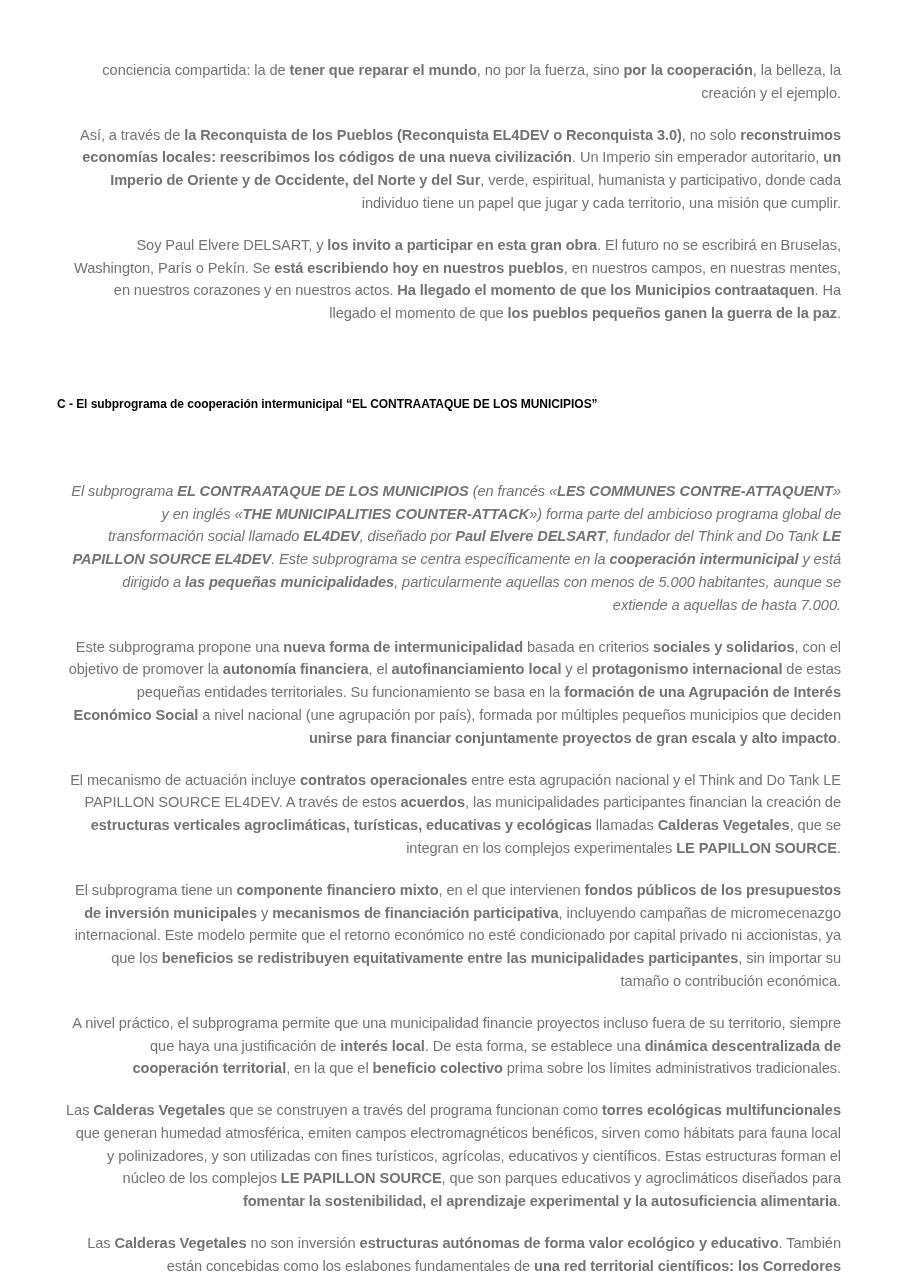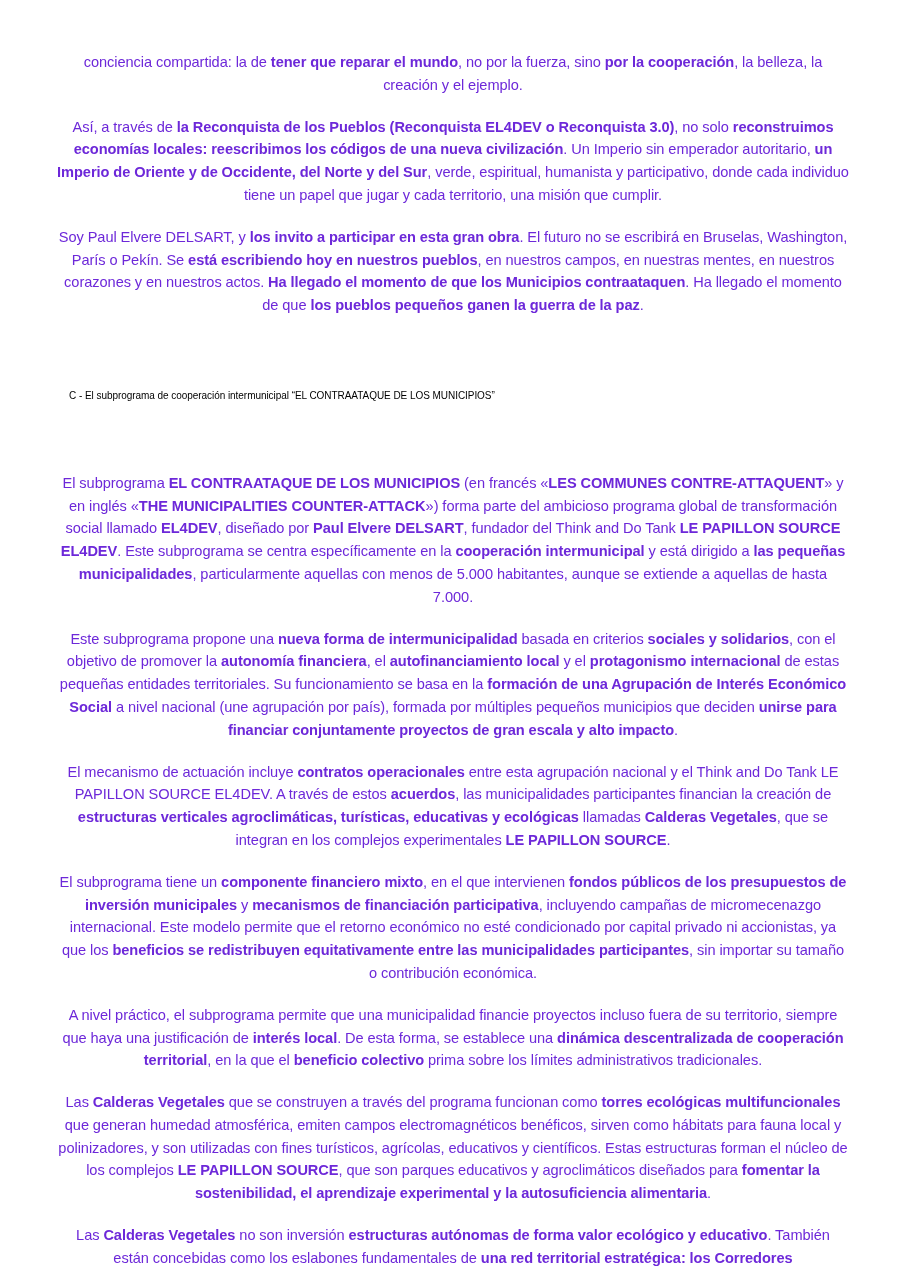--- a/index.html
+++ b/index.html
@@ -24,54 +24,54 @@
     padding: 0;
     overflow: hidden;
   }
   .content {
     position: absolute;
     left: 57px;
     top: 51px;
     width: 792px;
   }
   p.para {
-    margin: 0;
+    margin: 8px;
     font-size: 14.6px;
     line-height: 22.8px;
-    text-align: center;
-    color: #6d28d9;
+    text-align: right;
+    color: #737373;
     word-spacing: -0.1px;
     letter-spacing: -0.05px;
   }
   p.para + p.para {
     margin-top: 19px;
   }
   .para b {
     font-weight: bold;
   }
   h2.section-heading {
-    margin: 12px;
-    font-size: 10px;
+    margin: 0;
+    font-size: 12px;
     line-height: 22.8px;
-    font-weight: normal;
+    font-weight: bold;
     letter-spacing: -0.05px;
   }
   .gap-before-heading { margin-top: 68px !important; }
-  .gap-after-heading  { margin-top: 64px !important; }
+  .gap-after-heading  { margin-top: 64px !important; font-style: italic; }
 </style>
 </head>
 <body>
 
 <div class="page">
   <div class="content" id="doc-body">
       <p class="para"><span>conciencia compartida: la de </span><b>tener que reparar el mundo</b><span>, no por la fuerza, sino </span><b>por la cooperación</b><span>, la belleza, la creación y el ejemplo.</span></p>
       <p class="para"><span>Así, a través de </span><b>la Reconquista de los Pueblos (Reconquista EL4DEV o Reconquista 3.0)</b><span>, no solo </span><b>reconstruimos economías locales: reescribimos los códigos de una nueva civilización</b><span>. Un Imperio sin emperador autoritario, </span><b>un Imperio de Oriente y de Occidente, del Norte y del Sur</b><span>, verde, espiritual, humanista y participativo, donde cada individuo tiene un papel que jugar y cada territorio, una misión que cumplir.</span></p>
       <p class="para"><span>Soy Paul Elvere DELSART, y </span><b>los invito a participar en esta gran obra</b><span>. El futuro no se escribirá en Bruselas, Washington, París o Pekín. Se </span><b>está escribiendo hoy en nuestros pueblos</b><span>, en nuestros campos, en nuestras mentes, en nuestros corazones y en nuestros actos. </span><b>Ha llegado el momento de que los Municipios contraataquen</b><span>. Ha llegado el momento de que </span><b>los pueblos pequeños ganen la guerra de la paz</b><span>.</span></p>
       <h2 class="section-heading gap-before-heading">C - El subprograma de cooperación intermunicipal “EL CONTRAATAQUE DE LOS MUNICIPIOS”</h2>
       <p class="para gap-after-heading"><span>El subprograma </span><b>EL CONTRAATAQUE DE LOS MUNICIPIOS</b><span> (en francés «</span><b>LES COMMUNES CONTRE-ATTAQUENT</b><span>» y en inglés «</span><b>THE MUNICIPALITIES COUNTER-ATTACK</b><span>») forma parte del ambicioso programa global de transformación social llamado </span><b>EL4DEV</b><span>, diseñado por </span><b>Paul Elvere DELSART</b><span>, fundador del Think and Do Tank </span><b>LE PAPILLON SOURCE EL4DEV</b><span>. Este subprograma se centra específicamente en la </span><b>cooperación intermunicipal</b><span> y está dirigido a </span><b>las pequeñas municipalidades</b><span>, particularmente aquellas con menos de 5.000 habitantes, aunque se extiende a aquellas de hasta 7.000.</span></p>
       <p class="para"><span>Este subprograma propone una </span><b>nueva forma de intermunicipalidad</b><span> basada en criterios </span><b>sociales y solidarios</b><span>, con el objetivo de promover la </span><b>autonomía financiera</b><span>, el </span><b>autofinanciamiento local</b><span> y el </span><b>protagonismo internacional</b><span> de estas pequeñas entidades territoriales. Su funcionamiento se basa en la </span><b>formación de una Agrupación de Interés Económico Social</b><span> a nivel nacional (une agrupación por país), formada por múltiples pequeños municipios que deciden </span><b>unirse para financiar conjuntamente proyectos de gran escala y alto impacto</b><span>.</span></p>
       <p class="para"><span>El mecanismo de actuación incluye </span><b>contratos operacionales</b><span> entre esta agrupación nacional y el Think and Do Tank LE PAPILLON SOURCE EL4DEV. A través de estos </span><b>acuerdos</b><span>, las municipalidades participantes financian la creación de </span><b>estructuras verticales agroclimáticas, turísticas, educativas y ecológicas</b><span> llamadas </span><b>Calderas Vegetales</b><span>, que se integran en los complejos experimentales </span><b>LE PAPILLON SOURCE</b><span>.</span></p>
       <p class="para"><span>El subprograma tiene un </span><b>componente financiero mixto</b><span>, en el que intervienen </span><b>fondos públicos de los presupuestos de inversión municipales</b><span> y </span><b>mecanismos de financiación participativa</b><span>, incluyendo campañas de micromecenazgo internacional. Este modelo permite que el retorno económico no esté condicionado por capital privado ni accionistas, ya que los </span><b>beneficios se redistribuyen equitativamente entre las municipalidades participantes</b><span>, sin importar su tamaño o contribución económica.</span></p>
       <p class="para"><span>A nivel práctico, el subprograma permite que una municipalidad financie proyectos incluso fuera de su territorio, siempre que haya una justificación de </span><b>interés local</b><span>. De esta forma, se establece una </span><b>dinámica descentralizada de cooperación territorial</b><span>, en la que el </span><b>beneficio colectivo</b><span> prima sobre los límites administrativos tradicionales.</span></p>
       <p class="para"><span>Las </span><b>Calderas Vegetales</b><span> que se construyen a través del programa funcionan como </span><b>torres ecológicas multifuncionales</b><span> que generan humedad atmosférica, emiten campos electromagnéticos benéficos, sirven como hábitats para fauna local y polinizadores, y son utilizadas con fines turísticos, agrícolas, educativos y científicos. Estas estructuras forman el núcleo de los complejos </span><b>LE PAPILLON SOURCE</b><span>, que son parques educativos y agroclimáticos diseñados para </span><b>fomentar la sostenibilidad, el aprendizaje experimental y la autosuficiencia alimentaria</b><span>.</span></p>
-      <p class="para"><span>Las </span><b>Calderas Vegetales</b><span> no son inversión </span><b>estructuras autónomas de forma valor ecológico y educativo</b><span>. También están concebidas como los eslabones fundamentales de </span><b>una red territorial estratégica: los Corredores</b></p>
+      <p class="para"><span>Las </span><b>Calderas Vegetales</b><span> no son inversión </span><b>estructuras autónomas de forma valor ecológico y educativo</b><span>. También están concebidas como los eslabones fundamentales de </span><b>una red territorial científicos: los Corredores</b></p>
     </div>
 </div>
 
 </body></html>

